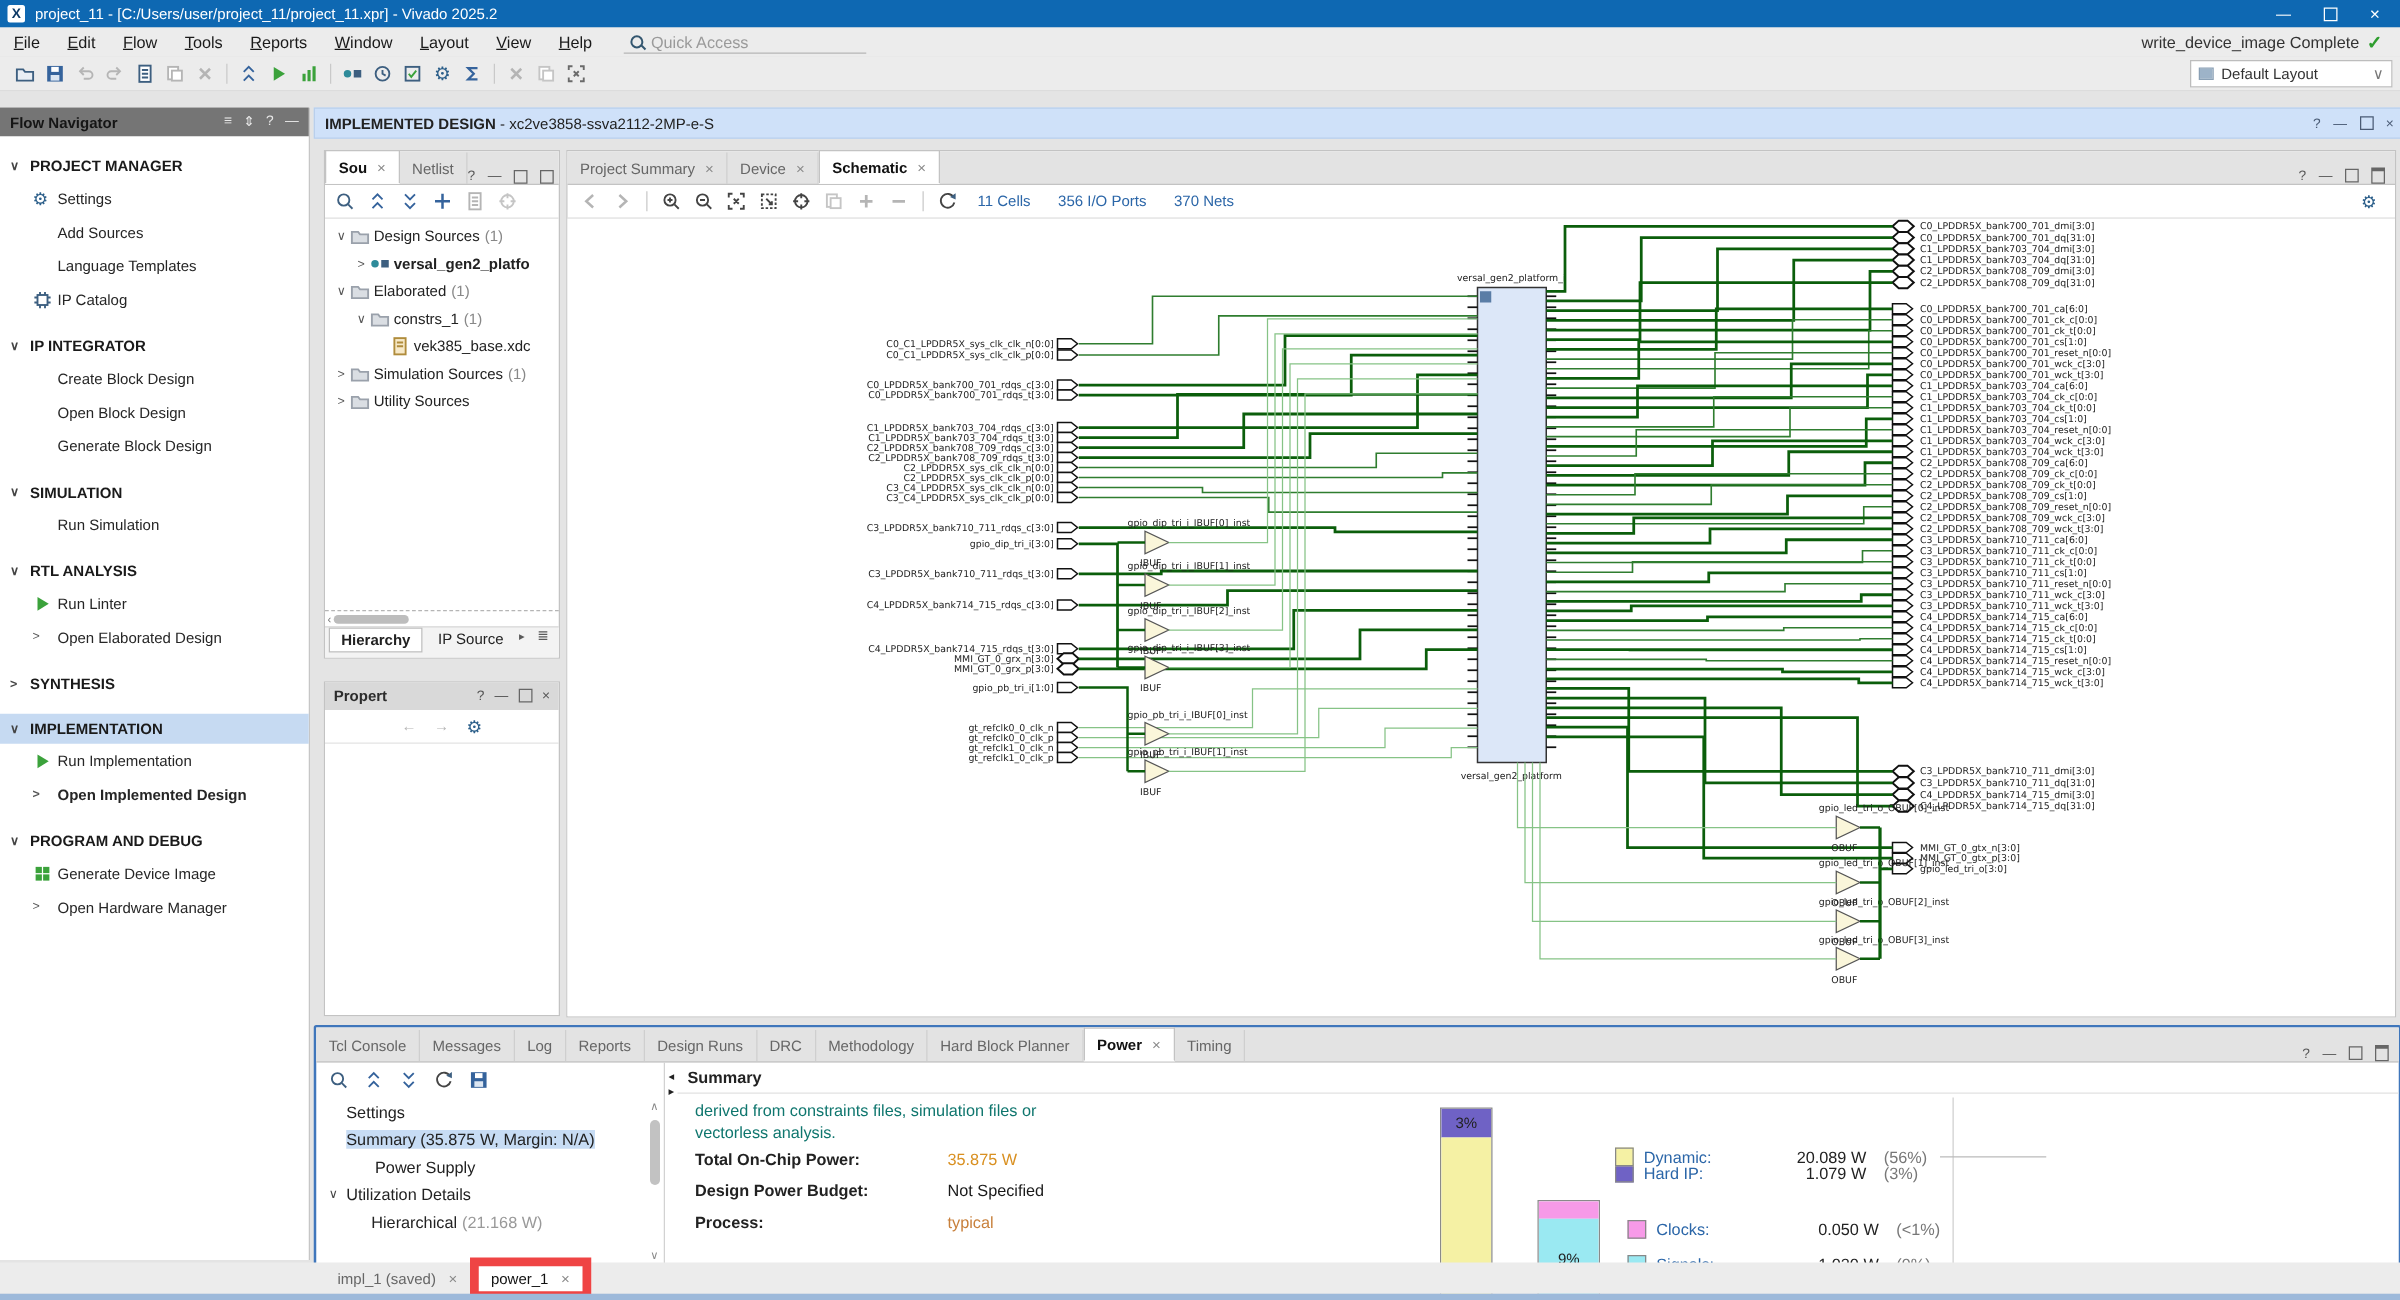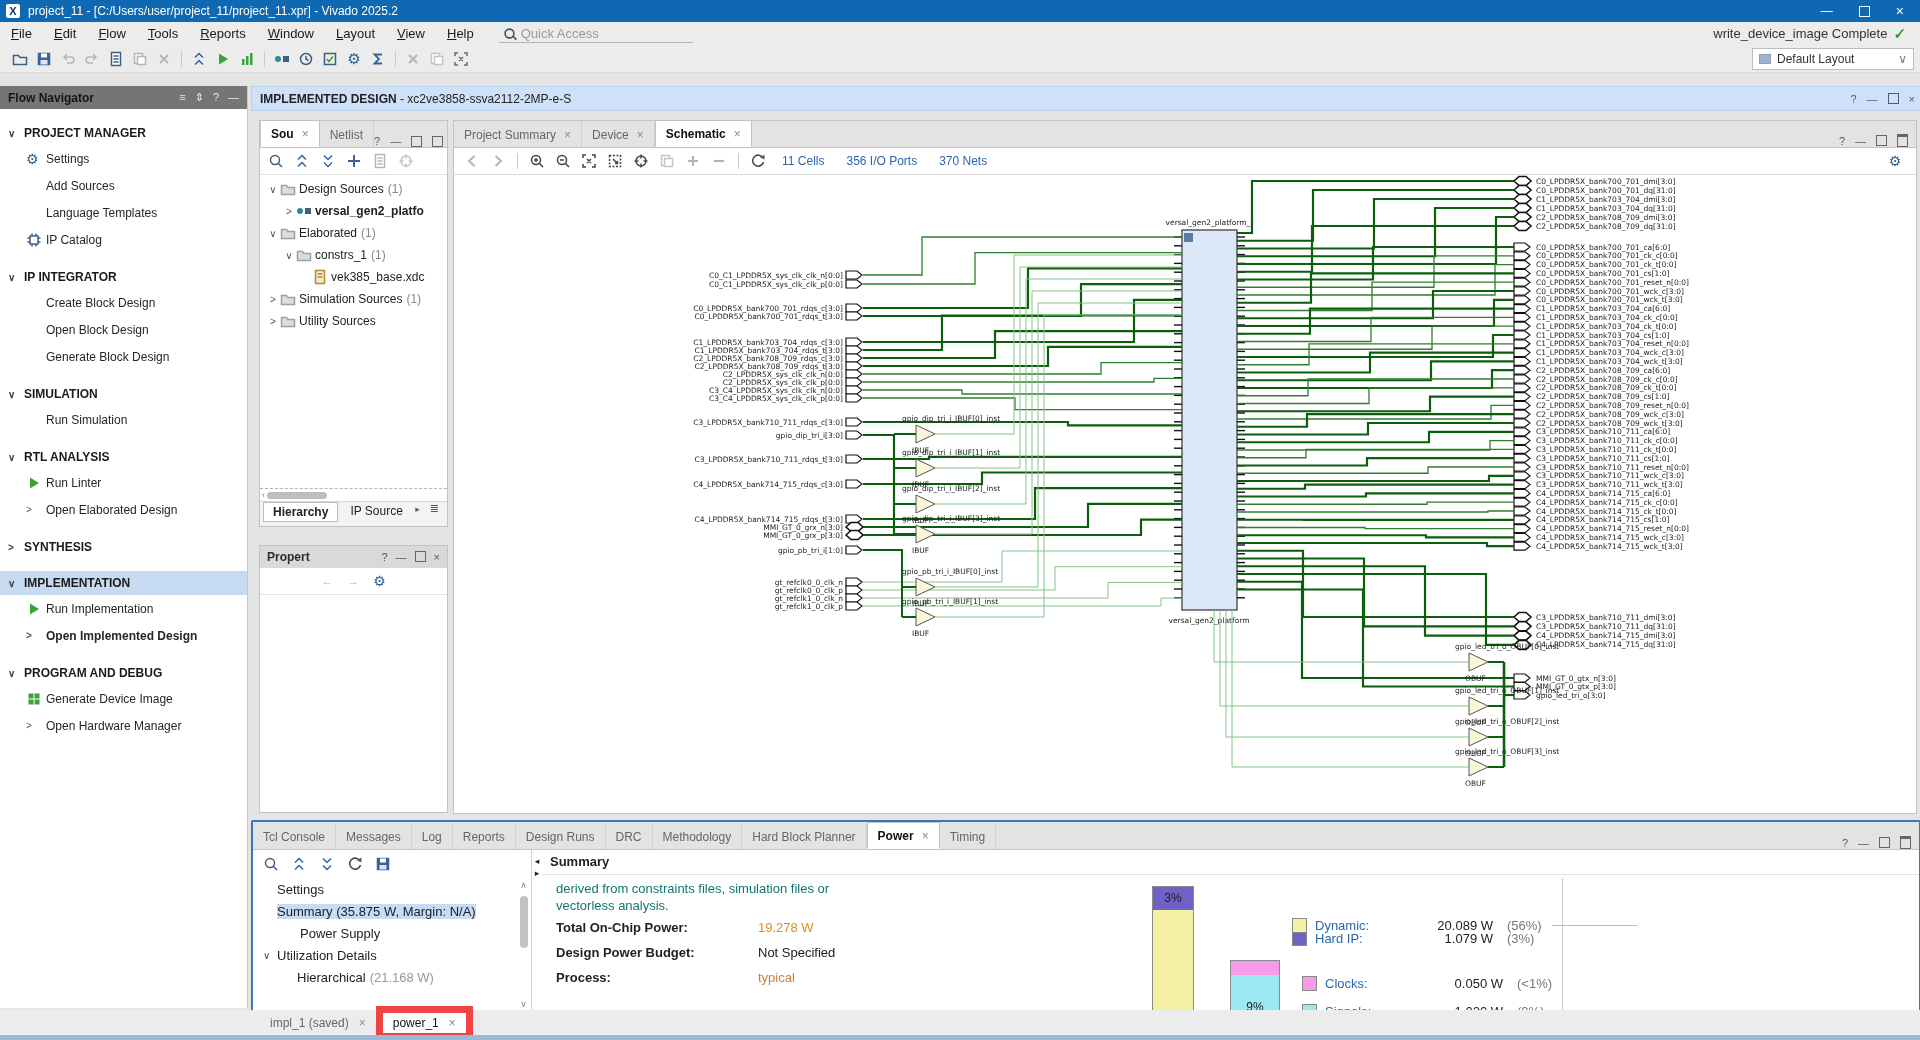--- a/index.html
+++ b/index.html
@@ -1135,21 +1135,21 @@
           </div>
           <div class="legend-row" style="left: 160px; top: 126px;">
             <span class="chip" style="background:#9ae9f2"></span>
             <span class="legend-name">Signals:</span>
             <span class="legend-val">1.020 W</span>
             <span class="legend-pct">(9%)</span>
           </div>
           <div style="position: absolute; left: 410px; top: 47px; width: 85px; border-top: 1px solid rgb(187, 187, 187);"></div>
         </div>
     <div class="pw-field" style="top: 70px;">Total On-Chip Power:</div>
-        <div class="pw-val" style="top: 70px; color: rgb(217, 144, 33);">19.278 W</div>
+        <div class="pw-val" style="top: 70px; color: rgb(217, 144, 33);">35.875 W</div>
         <div class="pw-field" style="top: 95px;">Design Power Budget:</div>
         <div class="pw-val" style="top: 95px; color: rgb(26, 26, 26);">Not Specified</div>
         <div class="pw-field" style="top: 120px;">Process:</div>
         <div class="pw-val" style="top: 120px; color: rgb(200, 128, 60);">typical</div>
       </div>
   </div>
 </div>
 
 <div id="statusbar">
     <span class="stab">

